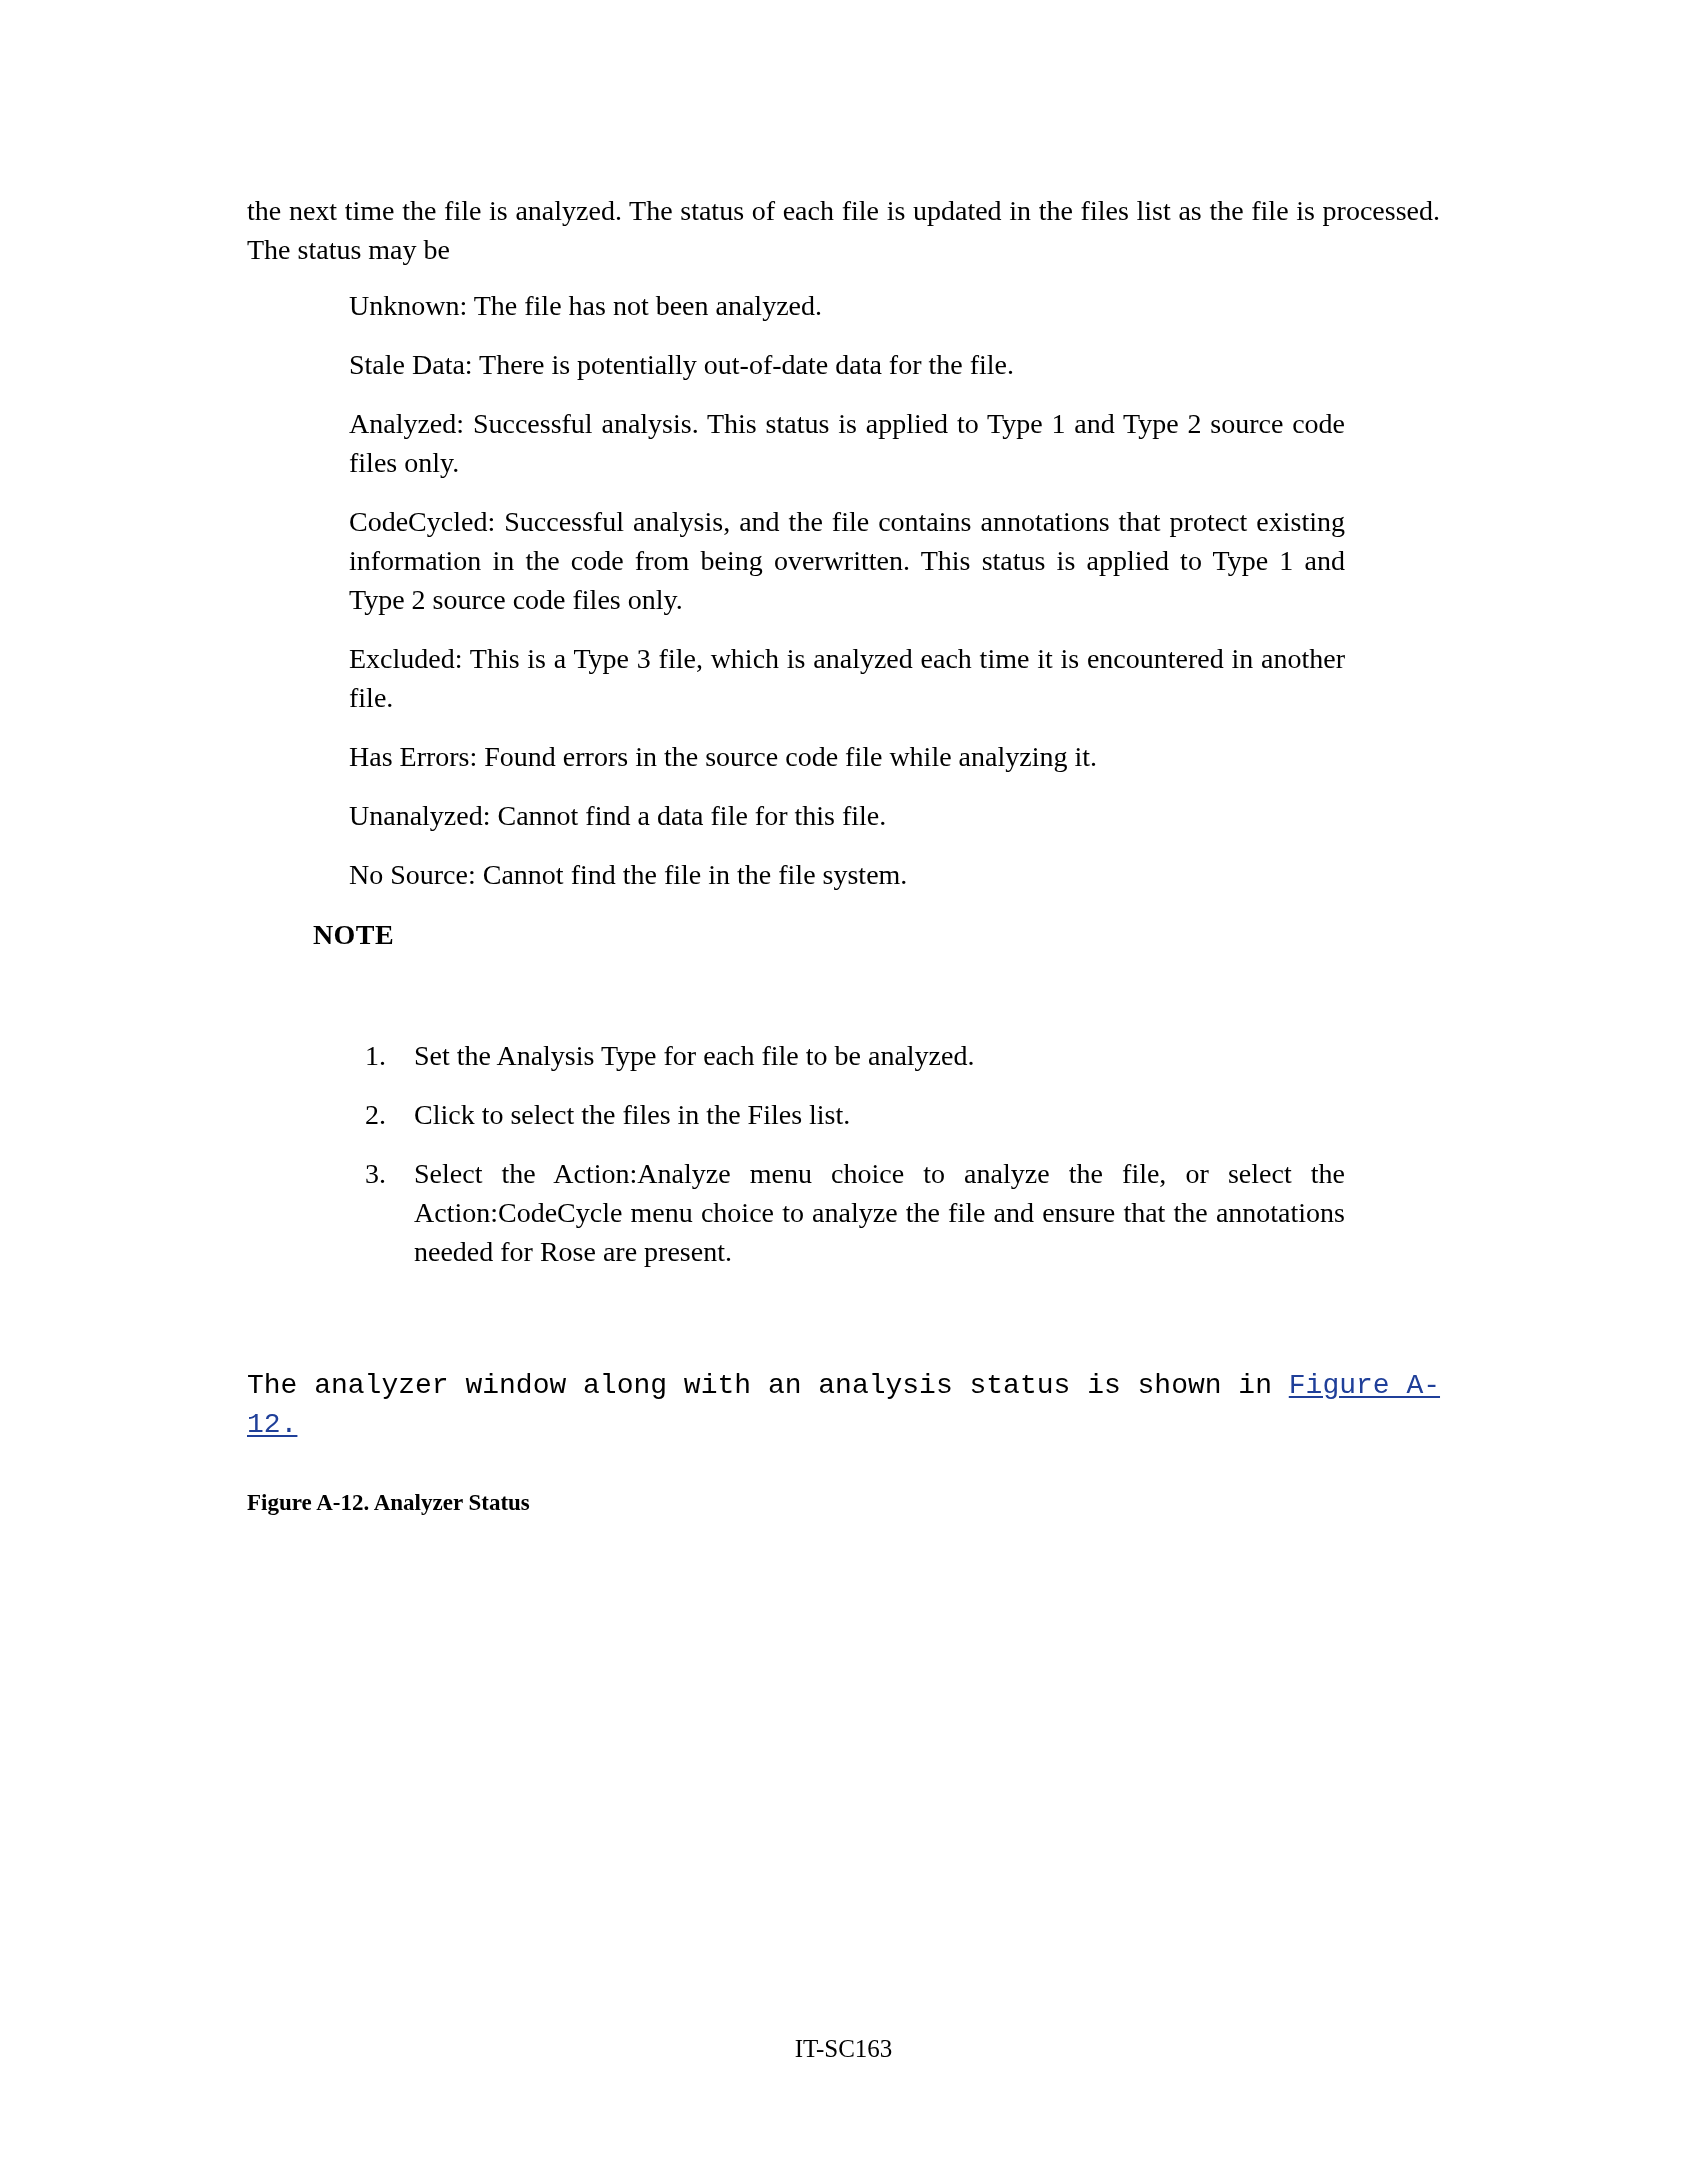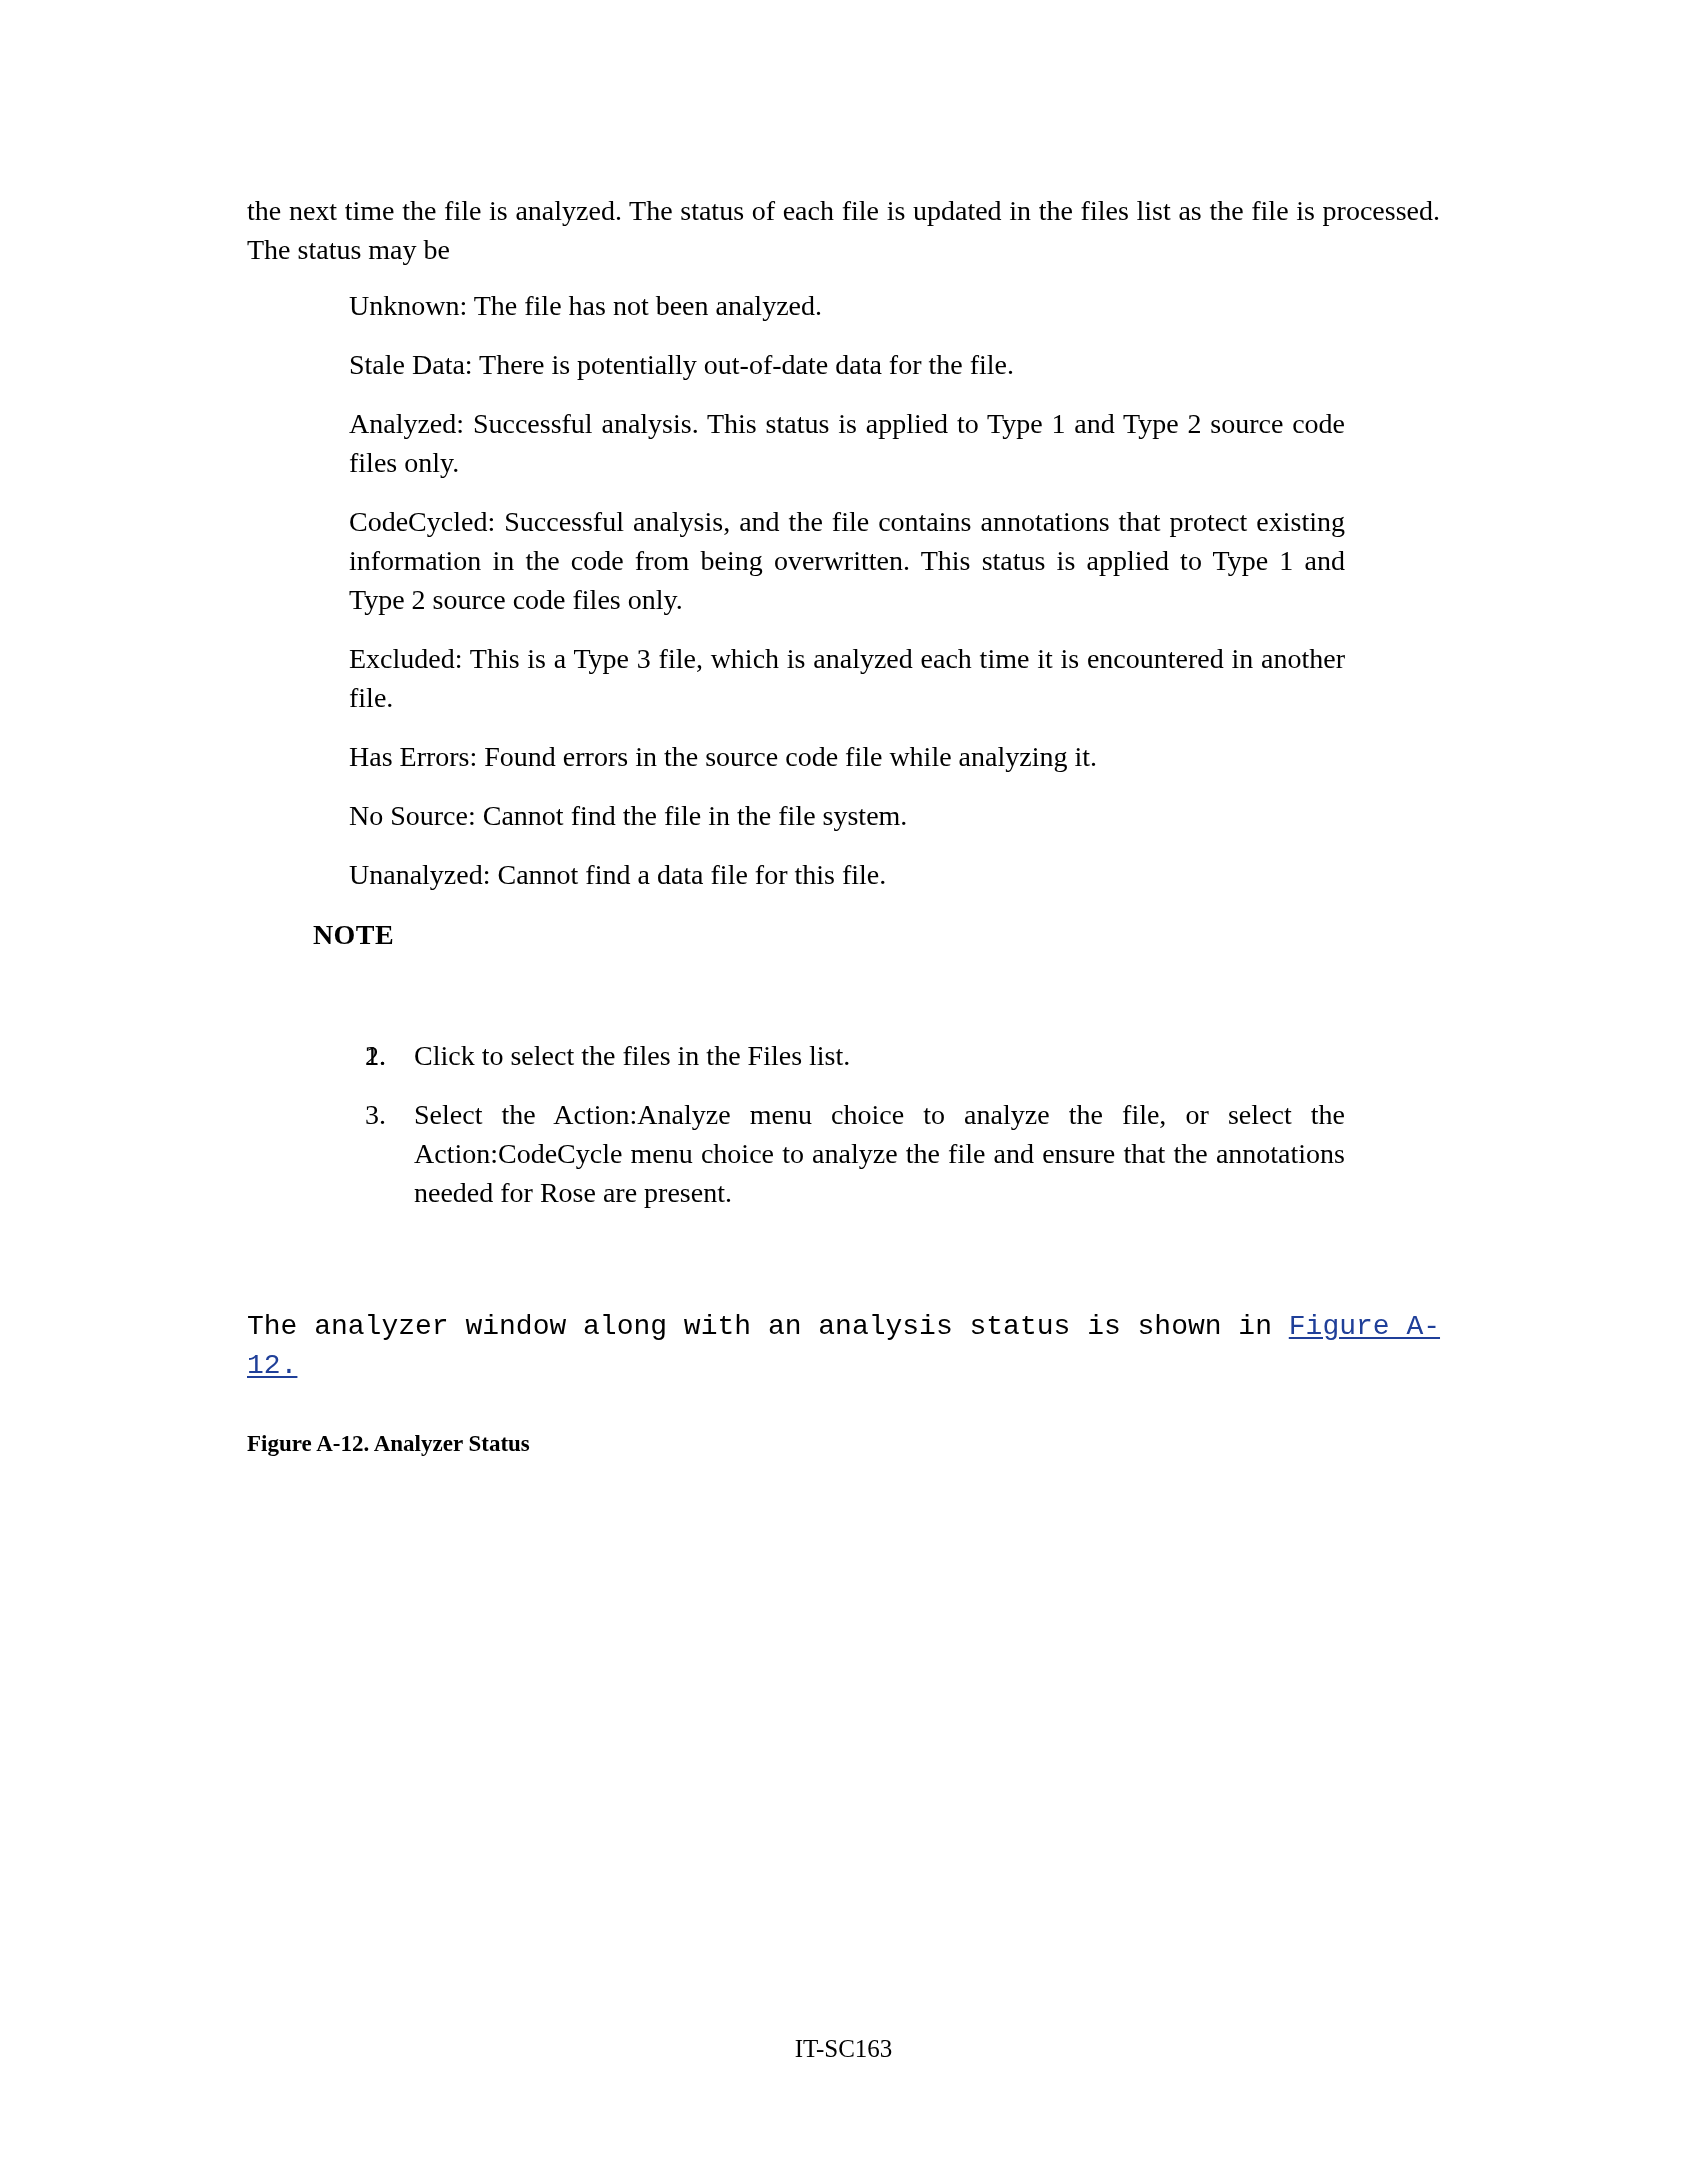--- a/index.html
+++ b/index.html
@@ -155,29 +155,29 @@
 
     <p class="body-para">the next time the file is analyzed. The status of each file is updated in the files list as the file is processed. The status may be</p>
 
     <div class="status-list">
       <p class="status-item single">Unknown: The file has not been analyzed.</p>
       <p class="status-item single">Stale Data: There is potentially out-of-date data for the file.</p>
       <p class="status-item">Analyzed: Successful analysis. This status is applied to Type 1 and Type 2 source code files only.</p>
       <p class="status-item">CodeCycled: Successful analysis, and the file contains annotations that protect existing information in the code from being overwritten. This status is applied to Type 1 and Type 2 source code files only.</p>
       <p class="status-item">Excluded: This is a Type 3 file, which is analyzed each time it is encountered in another file.</p>
       <p class="status-item single">Has Errors: Found errors in the source code file while analyzing it.</p>
+      <p class="status-item single">Unanalyzed: Cannot find a data file for this file.</p>
       <p class="status-item single">No Source: Cannot find the file in the file system.</p>
-      <p class="status-item single">Unanalyzed: Cannot find a data file for this file.</p>
     </div>
 
     <p class="note-heading">NOTE</p>
 
     <div class="steps">
       <p class="step single">
-        <span class="step-num">1.</span>
+        <span class="step-num">1.</span><span>Set the Analysis Type for each file to be analyzed.</span>
       </p>
       <p class="step single">
         <span class="step-num">2.</span><span>Click to select the files in the Files list.</span>
       </p>
       <p class="step">
         <span class="step-num">3.</span><span>Select the Action:Analyze menu choice to analyze the file, or select the Action:CodeCycle menu choice to analyze the file and ensure that the annotations needed for Rose are present.</span>
       </p>
     </div>
 
     <p class="closing-para">

